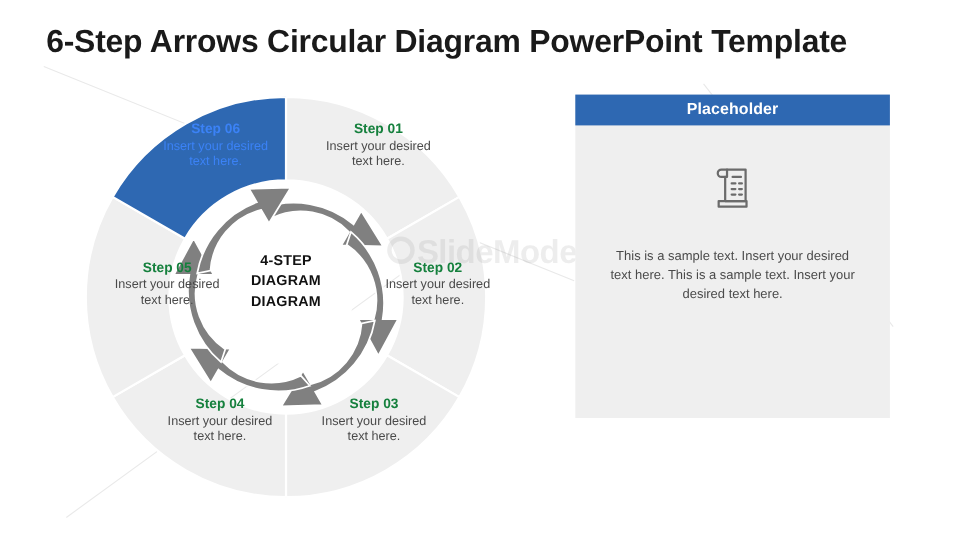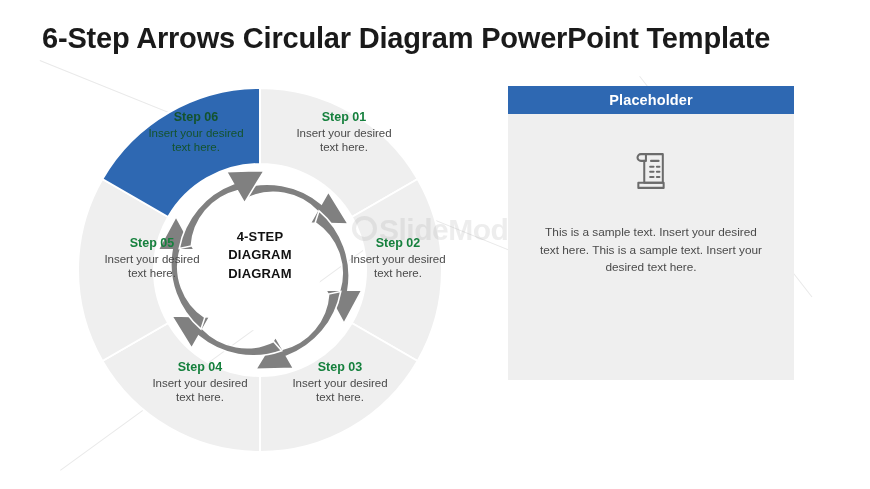--- a/index.html
+++ b/index.html
@@ -62,21 +62,21 @@
     color: #15803d;
     margin-bottom: 1px;
     white-space: nowrap;
   }
   .seg-body {
     font-size: 11.5px;
     font-weight: 400;
     color: #4a4a4a;
   }
   .seg-label.active .seg-title,
-  .seg-label.active .seg-body { color: #14532d; }
+  .seg-label.active .seg-body { color: #3b82f6; }
 
   
   .pos-s1 { left: 214px; top: 22px;  width: 104px; }
   .pos-s2 { left: 268px; top: 148px; width: 104px; }
   .pos-s3 { left: 210px; top: 272px; width: 104px; }
   .pos-s4 { left: 70px;  top: 272px; width: 104px; }
   .pos-s5 { left: 8px;   top: 148px; width: 104px; margin-left: 14px; }
   .pos-s6 { left: 66px;  top: 22px;  width: 104px; }
 
   .hub-text {
@@ -115,21 +115,21 @@
     margin-right: 2px;
   }
   .watermark .wm-tld {
     font-size: 13px;
     font-weight: 400;
   }
 
   
   .panel {
     position: absolute;
-    left: 508px;
+    left: 523px;
     top: 86px;
     width: 286px;
     height: 294px;
     background: #efefef;
   }
   .panel-header {
     height: 28px;
     background: #2e68b2;
     color: #ffffff;
     font-size: 14.5px;

